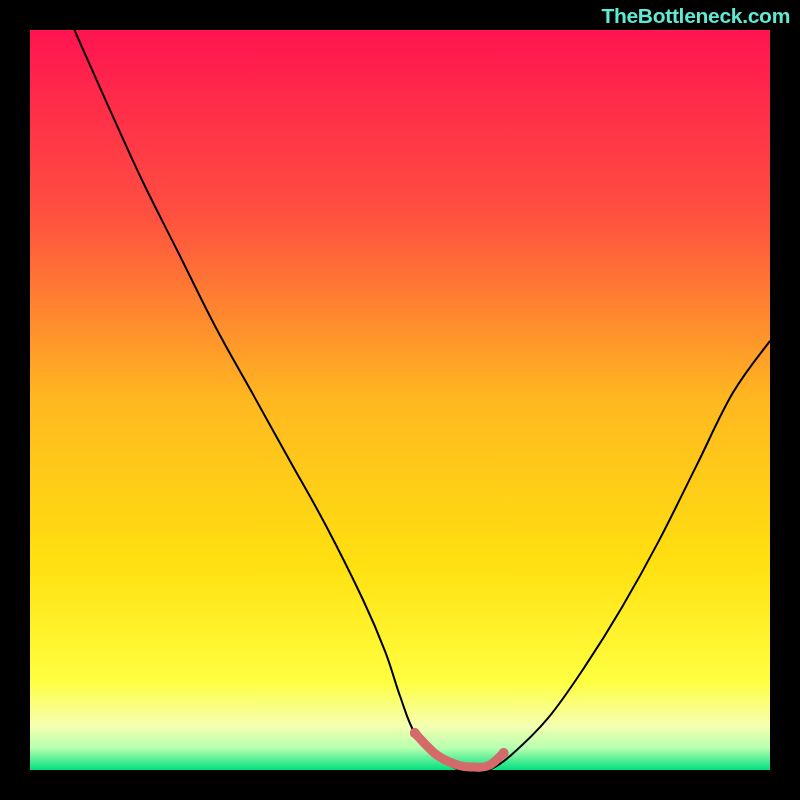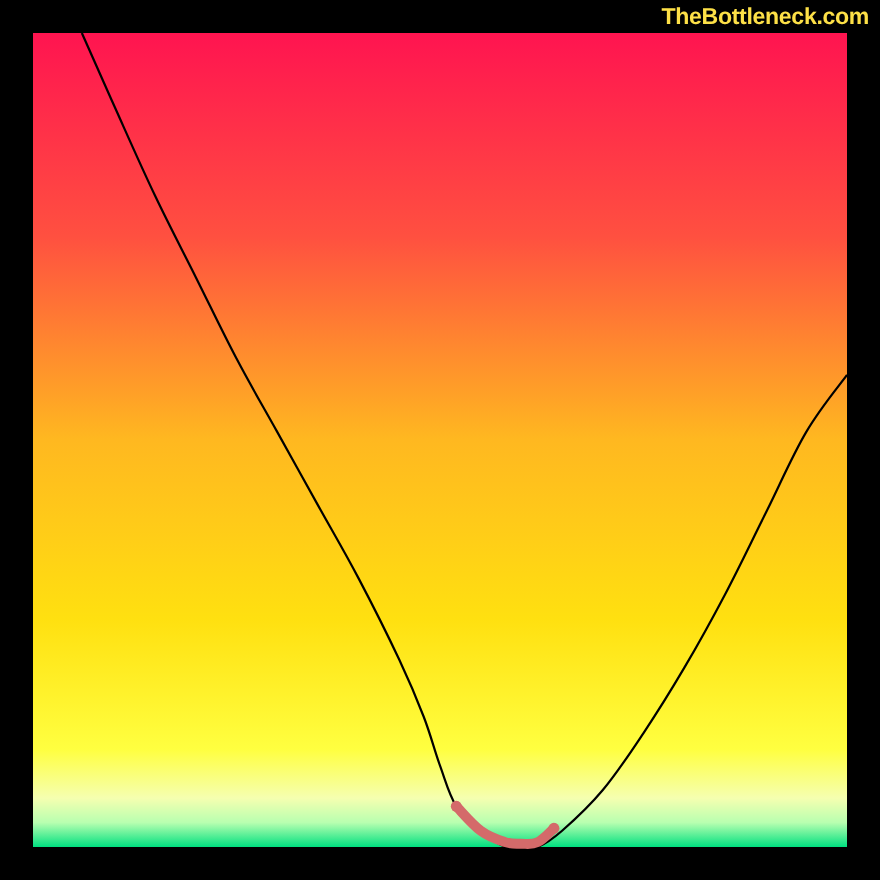--- a/index.html
+++ b/index.html
@@ -15,21 +15,21 @@
     position: absolute;
     top: 0;
     left: 0;
     width: 800px;
     height: 800px;
   }
   .attribution {
     position: absolute;
     top: 4px;
     right: 10px;
-    color: #fde047;
+    color: #5eead4;
     font-weight: bold;
     font-size: 21px;
     letter-spacing: -0.3px;
   }
 </style>
 </head>
 <body>
 
 <svg class="canvas" viewBox="0 0 800 800">
     <defs>

